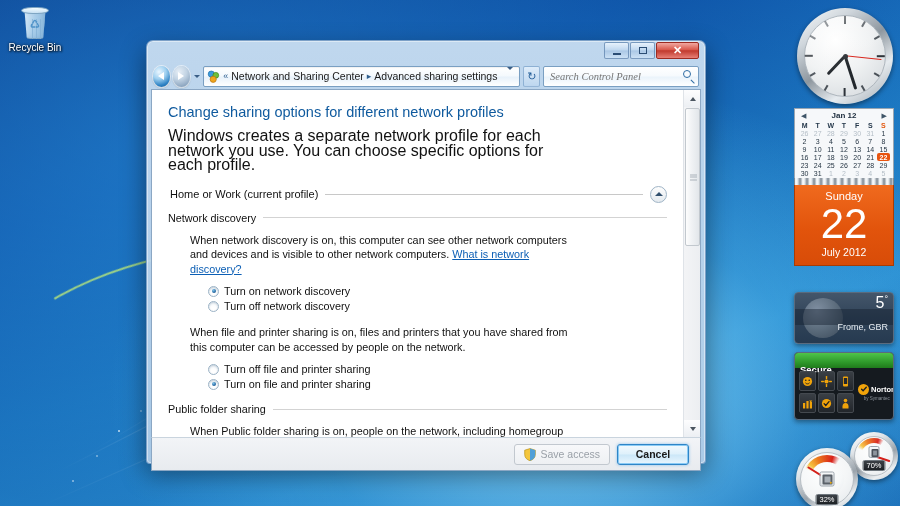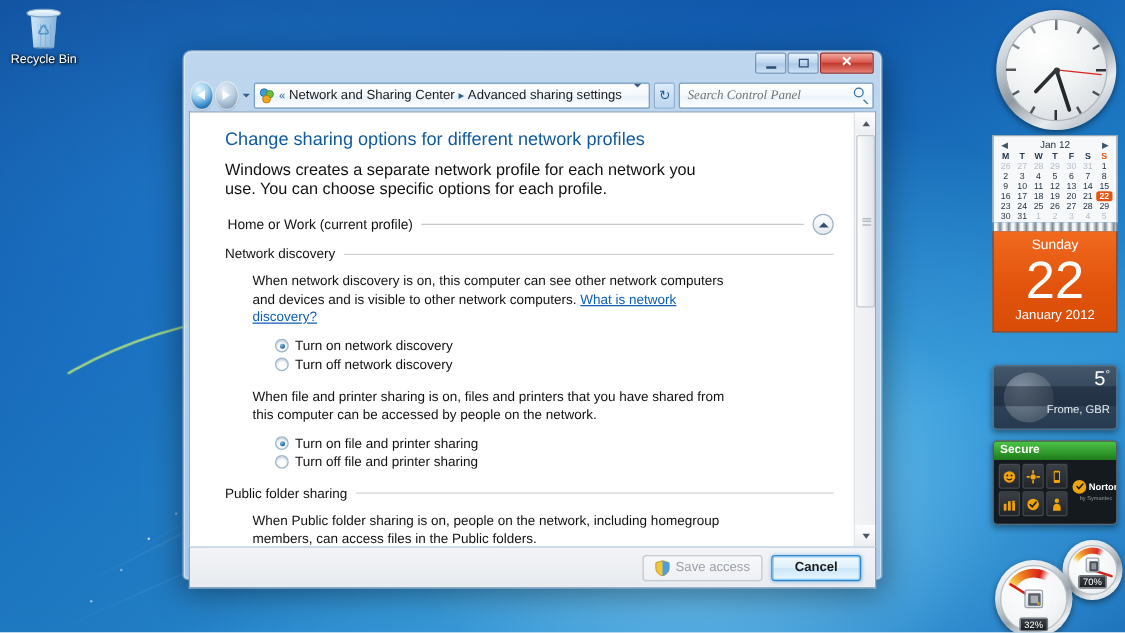--- a/index.html
+++ b/index.html
@@ -115,24 +115,24 @@
   }
   .mag { width: 12px; height: 12px; position: relative; flex: 0 0 auto; }
   .mag i { position: absolute; left: 0; top: 0; width: 8px; height: 8px; border: 1.4px solid #2f6da4; border-radius: 50%; }
   .mag b { position: absolute; right: 0px; bottom: 0px; width: 5px; height: 1.4px; background: #2f6da4; transform: rotate(45deg); }
 
   
   #content-pane {
     position: relative; height: 348px; background: #ffffff;
     border: 1px solid #8ba7c4; border-bottom: none; overflow: hidden;
   }
-  #content-scroll { position: absolute; inset: 0 17px 0 0; padding: 14px 16px 10px 28px; }
+  #content-scroll { position: absolute; inset: 0 17px 0 0; padding: 14px 16px 10px 16px; }
 
   h1#page-title { font-size: 14.5px; font-weight: normal; color: #0f5a9e; margin-bottom: 9px; }
-  .intro { font-size: 13px; color: #111; line-height: 14.5px; max-width: 400px; margin-bottom: 13px; }
+  .intro { font-size: 16px; color: #111; line-height: 14.5px; max-width: 400px; margin-bottom: 13px; }
 
   .profile-head { display: flex; align-items: center; gap: 7px; margin: 0 0 9px 2px; }
   .profile-head .ttl { font-size: 11px; color: #111; white-space: nowrap; }
   .profile-head .rule { flex: 1; height: 1px; background: #c8c8c8; }
   .chev-btn {
     width: 17px; height: 17px; border-radius: 50%; border: 1px solid #9fb4c6;
     background: linear-gradient(180deg, #fdfdfd, #e4eaef); display: flex; align-items: center; justify-content: center; cursor: pointer;
     flex: 0 0 auto;
   }
   .chev-up { width: 0; height: 0; border-left: 4px solid transparent; border-right: 4px solid transparent; border-bottom: 4.5px solid #32506e; }
@@ -219,21 +219,21 @@
   .hand.min  { width: 2.6px; height: 35px; margin-left: -1.3px; margin-top: -35px; background: #23282d; }
   .hand.sec  { width: 1.4px; height: 37px; margin-left: -0.7px; margin-top: -37px; background: #d8251c; }
   .clock-cap { position: absolute; left: 50%; top: 50%; width: 5px; height: 5px; margin: -2.5px 0 0 -2.5px; border-radius: 50%; background: #2a2f34; }
   .clock-gloss { position: absolute; inset: 8px; border-radius: 50%;
     background: linear-gradient(150deg, rgba(255,255,255,.62) 0%, rgba(255,255,255,.12) 38%, rgba(255,255,255,0) 60%); pointer-events: none; }
 
   
   #gadget-calendar { top: 108px; left: 4px; width: 100px; }
   .cal-top { background: #f6f8fa; border: 1px solid #9aa6b2; border-bottom: none; padding: 2px 3px 1px; }
   .cal-nav { display: flex; align-items: center; justify-content: space-between; padding: 0 3px 1px; }
-  .cal-nav .mo { font-size: 8px; font-weight: normal; color: #1b2b3c; }
+  .cal-nav .mo { font-size: 8px; font-weight: bold; color: #1b2b3c; }
   .cal-nav .ar { font-size: 7px; color: #3f5568; cursor: pointer; }
   table.cal { width: 100%; border-collapse: collapse; font-size: 7px; }
   table.cal th { color: #25384b; font-weight: bold; padding: 0.5px 0; text-align: center; }
   table.cal th.sun { color: #e2570d; }
   table.cal td { text-align: center; padding: 0.5px 0; color: #1f2f3e; }
   table.cal td.dim { color: #b4bec7; }
   table.cal td.sel { background: #e8540f; color: #fff; border-radius: 2px; font-weight: bold; }
   .spiral { height: 7px; background: repeating-linear-gradient(90deg, #e9edf1 0px, #f8fafb 2px, #aab4bd 4px, #7e8790 5px, #cfd6db 7px); border-left: 1px solid #7e8790; border-right: 1px solid #7e8790; }
   .cal-big { background: linear-gradient(180deg, #f06a1e 0%, #e2540c 55%, #d84c08 100%); border: 1px solid #a83c05; border-top: none; text-align: center; color: #fff; padding: 5px 0 7px; }
   .cal-big .dow { font-size: 11px; }
@@ -250,21 +250,21 @@
   .wx-band { position: absolute; left: 0; top: 16px; width: 100%; height: 16px; background: rgba(20,32,46,.45); }
   .wx-temp { position: absolute; right: 5px; top: 1px; color: #fff; font-size: 16px; }
   .wx-temp sup { font-size: 9px; vertical-align: super; }
   .wx-loc { position: absolute; right: 5px; bottom: 11px; color: #e7ecf1; font-size: 9px; }
 
   
   #gadget-norton { top: 352px; left: 4px; width: 100px; height: 68px;
     border-radius: 4px; border: 1px solid #5a6b7e; background: #151a1f; overflow: hidden;
     box-shadow: 0 2px 5px rgba(0,0,0,.4); position: absolute; }
   .nt-head { height: 15px; background: linear-gradient(180deg, #4fc44a 0%, #2f9a2b 60%, #1f7a1c 100%);
-    color: #fff; font-size: 9.5px; font-weight: bold; padding: 1px 0 0 5px; }
+    color: #fff; font-size: 9.5px; font-weight: bold; padding: 11px 0 0 5px; }
   .nt-body { display: flex; padding: 3px 4px; gap: 4px; }
   .nt-grid { display: grid; grid-template-columns: repeat(3, 17px); grid-template-rows: repeat(2, 20px); gap: 2px; }
   .nt-tile { background: linear-gradient(180deg, #3a3f45 0%, #22262b 100%); border: 1px solid #44494f; border-radius: 2px;
     display: flex; align-items: center; justify-content: center; cursor: pointer; }
   .nt-logo { flex: 1; display: flex; flex-direction: column; align-items: center; justify-content: center; gap: 1px; }
   .nt-logo .row { display: flex; align-items: center; gap: 2px; }
   .nt-check { width: 11px; height: 11px; border-radius: 50%; background: #f0a30a; display: flex; align-items: center; justify-content: center; }
   .nt-name { color: #fff; font-size: 7.5px; font-weight: bold; }
   .nt-sub { color: #8d949b; font-size: 4.5px; }
 
@@ -402,26 +402,26 @@
               <span class="radio"></span>
               <span class="txt">Turn off network discovery</span>
             </div>
           </div>
         </div>
 
         <div class="section">
           <div class="sec-body">
             <p class="desc">When file and printer sharing is on, files and printers that you have shared from this computer can be accessed by people on the network.</p>
             <div class="radio-row">
+              <span class="radio"></span>
+              <span class="txt">Turn off file and printer sharing</span>
+            </div>
+            <div class="radio-row">
               <span class="radio on"></span>
               <span class="txt">Turn on file and printer sharing</span>
-            </div>
-            <div class="radio-row">
-              <span class="radio"></span>
-              <span class="txt">Turn off file and printer sharing</span>
             </div>
           </div>
         </div>
 
         <div class="section">
           <div class="sec-head">
             <span class="ttl">Public folder sharing</span>
             <span class="rule"></span>
           </div>
           <div class="sec-body">
@@ -592,21 +592,21 @@
                 <td class="dim">4</td>
                 <td class="dim">5</td>
               </tr>
             </tbody>
         </table>
       </div>
       <div class="spiral"></div>
       <div class="cal-big">
         <div class="dow">Sunday</div>
         <div class="dnum">22</div>
-        <div class="mon">January 2012</div>
+        <div class="mon">July 2012</div>
       </div>
     </div>
 
     <div class="gadget" id="gadget-weather">
       <div class="wx-orb"></div>
       <div class="wx-band"></div>
       <div class="wx-temp"><span>5</span><sup>°</sup></div>
       <div class="wx-loc">Frome, GBR</div>
     </div>
 

